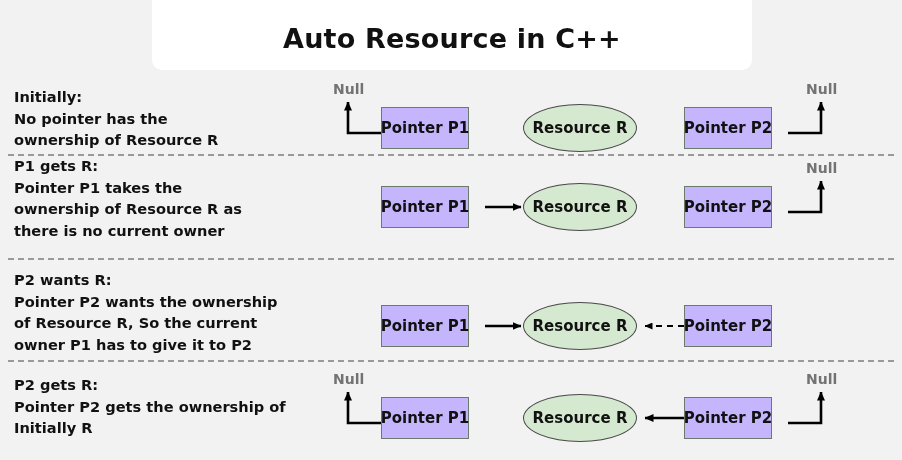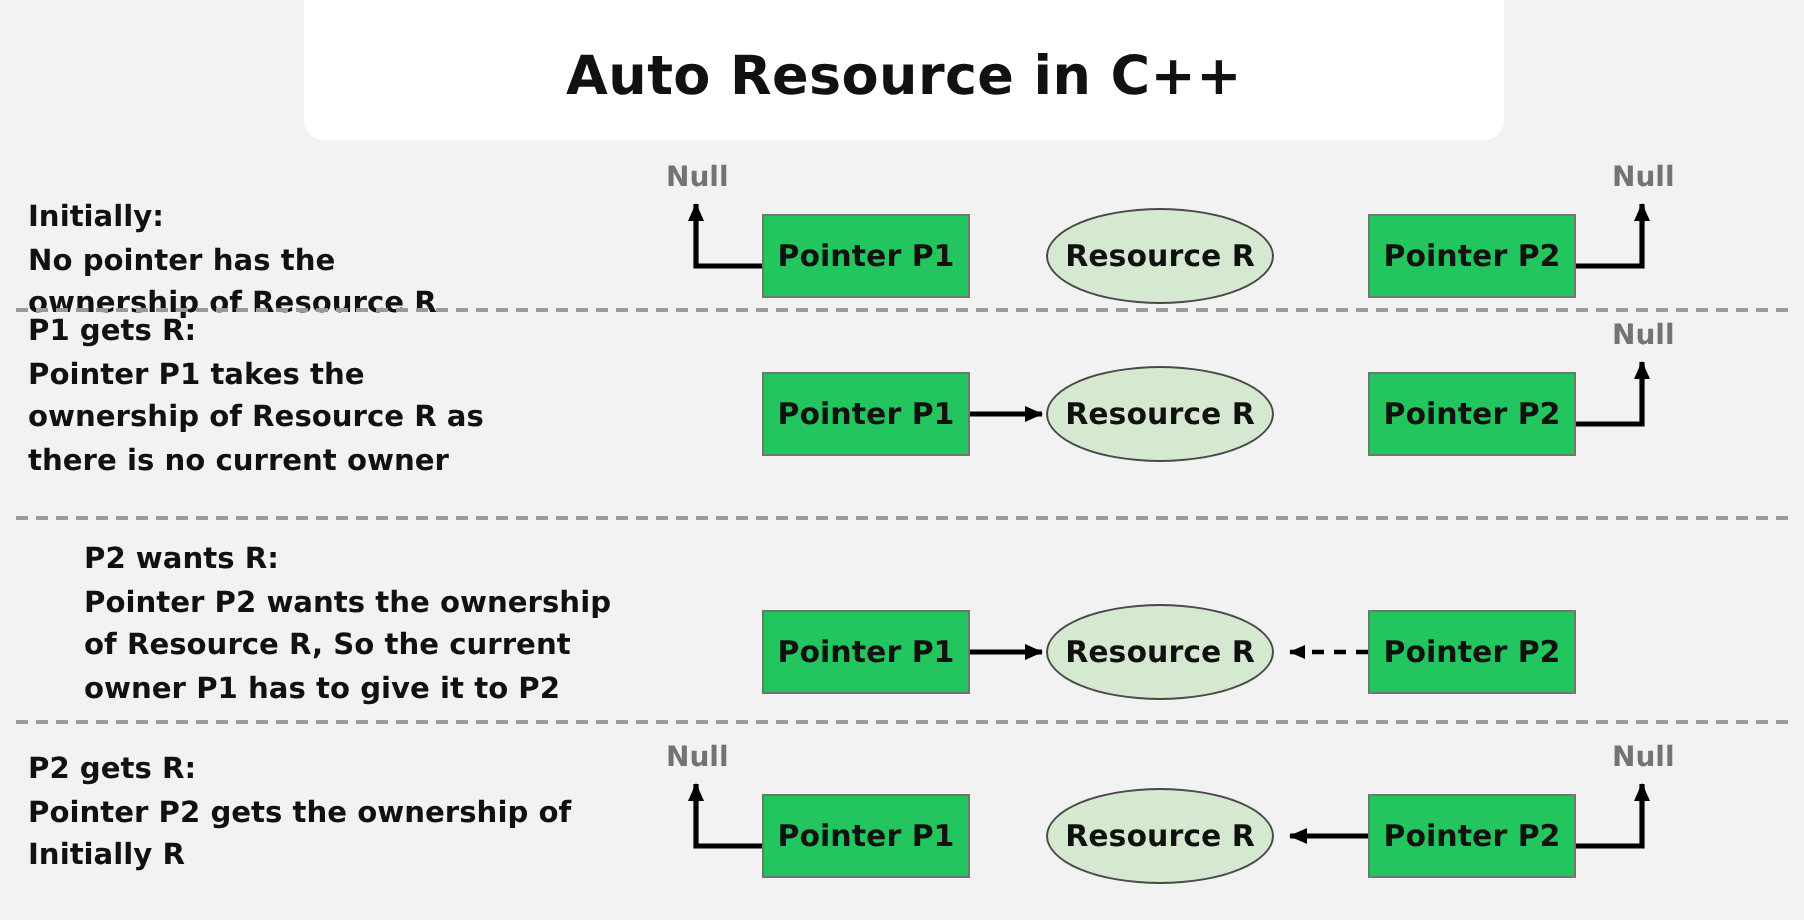--- a/index.html
+++ b/index.html
@@ -62,27 +62,27 @@
     width: 330px;
     font-size: 14.6px;
     font-weight: bold;
     line-height: 21.5px;
     color: #111;
     white-space: pre-line;
   }
   
   .box {
     position: absolute;
-    background: #22c55e;
+    background: #c4b5fd;
     border: 1.4px solid #6b7a6a;
     box-sizing: border-box;
     display: flex;
     align-items: center;
     justify-content: center;
-    width: 104px;
+    width: 88px;
     height: 42px;
   }
   .box .lbl {
     font-size: 15px;
     font-weight: bold;
     color: #111;
     white-space: nowrap;
   }
   .ellipse {
     position: absolute;
@@ -167,21 +167,21 @@
     </g>
     <g>
       <path d="M684,418 L645,418" stroke="#000" stroke-width="2.6" fill="none" marker-end="url(#arrowhead)"></path>
     </g>
     <g>
       <path d="M788,423 L821,423 L821,392" stroke="#000" stroke-width="2.6" fill="none" marker-end="url(#arrowhead)"></path>
     </g>
   </svg>
 
   <div class="row" style="top:0;">
-    <div class="caption" style="top:98px;">Initially:
+    <div class="caption" style="top:86px;">Initially:
 No pointer has the
 ownership of Resource R</div>
     <div class="null-label" style="left:333px; top:81px;">Null</div>
     <div class="box" style="left:381px; top:107px;">
       <span class="lbl">Pointer P1</span>
     </div>
     <div class="ellipse" style="left:523px; top:104px;">
       <span class="lbl">Resource R</span>
     </div>
     <div class="box" style="left:684px; top:107px;">
@@ -203,21 +203,21 @@
       <span class="lbl">Resource R</span>
     </div>
     <div class="box" style="left:684px; top:186px;">
       <span class="lbl">Pointer P2</span>
     </div>
     <div class="null-label" style="left:806px; top:160px;">Null</div>
     <div class="divider" style="top:258px;"></div>
   </div>
 
   <div class="row" style="top:0;">
-    <div class="caption" style="top:269px;margin-left:28px;">P2 wants R:
+    <div class="caption" style="top:269px;">P2 wants R:
 Pointer P2 wants the ownership
 of Resource R, So the current
 owner P1 has to give it to P2</div>
     <div class="box" style="left:381px; top:305px;">
       <span class="lbl">Pointer P1</span>
     </div>
     <div class="ellipse" style="left:523px; top:302px;">
       <span class="lbl">Resource R</span>
     </div>
     <div class="box" style="left:684px; top:305px;">

